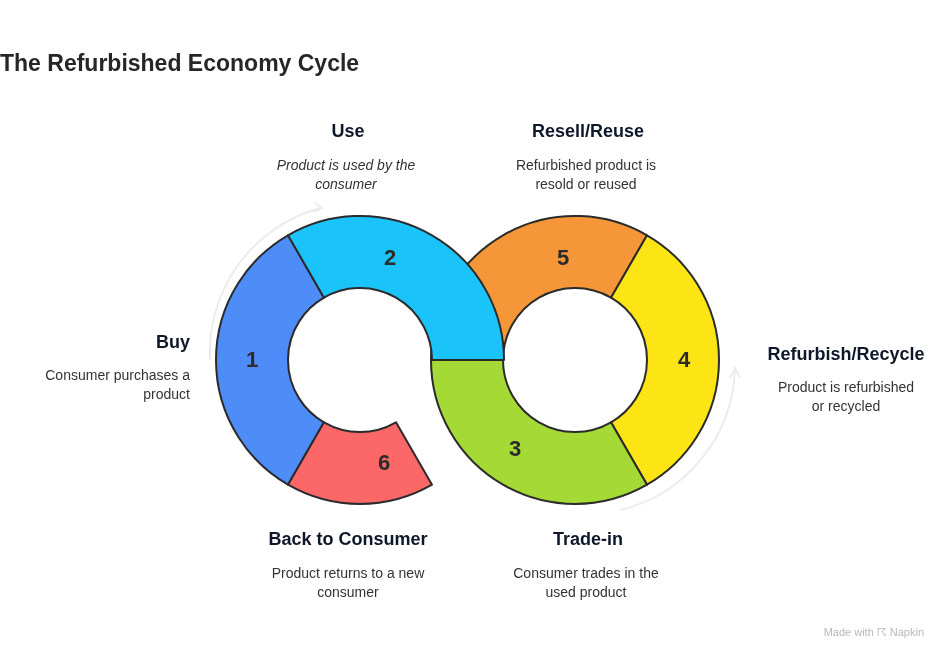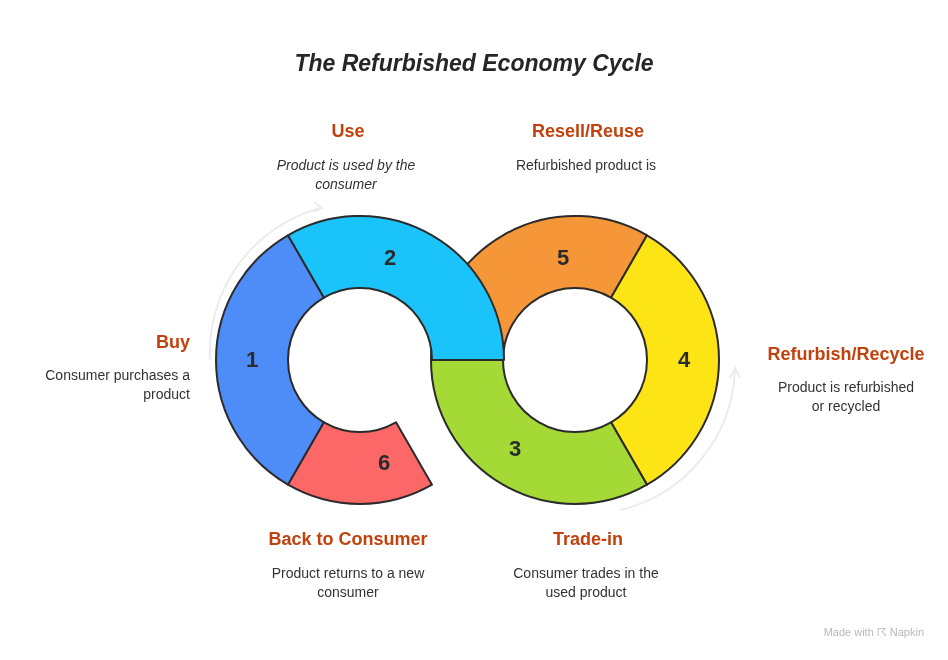--- a/index.html
+++ b/index.html
@@ -1,20 +1,20 @@
 <!DOCTYPE html>
 <html><head>
 <meta charset="utf-8">
 <style>
   html, body { margin:0; padding:0; background:#ffffff; }
   body { width:948px; height:660px; position:relative; overflow:hidden;
          font-family:"Liberation Sans", "DejaVu Sans", sans-serif; color:#2b2b2b; }
-  .title { position:absolute; left:0; width:948px; top:50px; text-align:center;
-           font-size:23px; font-weight:bold; color:#262626;font-style:italic; }
-  .label { position:absolute; font-weight:bold; font-size:18px; color:#c2410c; }
+  .title { position:absolute; left:0; width:948px; top:50px; 
+           font-size:23px; font-weight:bold; color:#262626; }
+  .label { position:absolute; font-weight:bold; font-size:18px; color:#0f172a; }
   .desc { position:absolute; font-size:14px; line-height:19px; color:#333; }
   .center { text-align:center; }
   .right { text-align:right; }
   .left { text-align:center; }
   svg#diagram { position:absolute; left:0; top:0; }
   .num { font-family:"Liberation Sans", sans-serif; font-weight:bold; font-size:22px; fill:#2b2b2b; }
   .watermark { position:absolute; right:24px; top:626px; font-size:11px; color:#b8b8b8; }
 </style>
 </head>
 <body>
@@ -47,20 +47,21 @@
 
 <div class="label center" style="left:248px; width:200px; top:121px;">Use</div>
 <div class="desc center" style="left:246px; width:200px; top:156px;font-style:italic;">
   <div>Product is used by the</div>
   <div>consumer</div>
 </div>
 
 <div class="label center" style="left:488px; width:200px; top:121px;">Resell/Reuse</div>
 <div class="desc center" style="left:486px; width:200px; top:156px;">
   <div>Refurbished product is</div>
+  <div>resold or reused</div>
 </div>
 
 <div class="label right" style="left:20px; width:170px; top:332px;">Buy</div>
 <div class="desc right" style="left:20px; width:170px; top:366px;">
   <div>Consumer purchases a</div>
   <div>product</div>
 </div>
 
 <div class="label left" style="left:746px; width:200px; top:344px;">Refurbish/Recycle</div>
 <div class="desc left" style="left:746px; width:200px; top:378px;">

